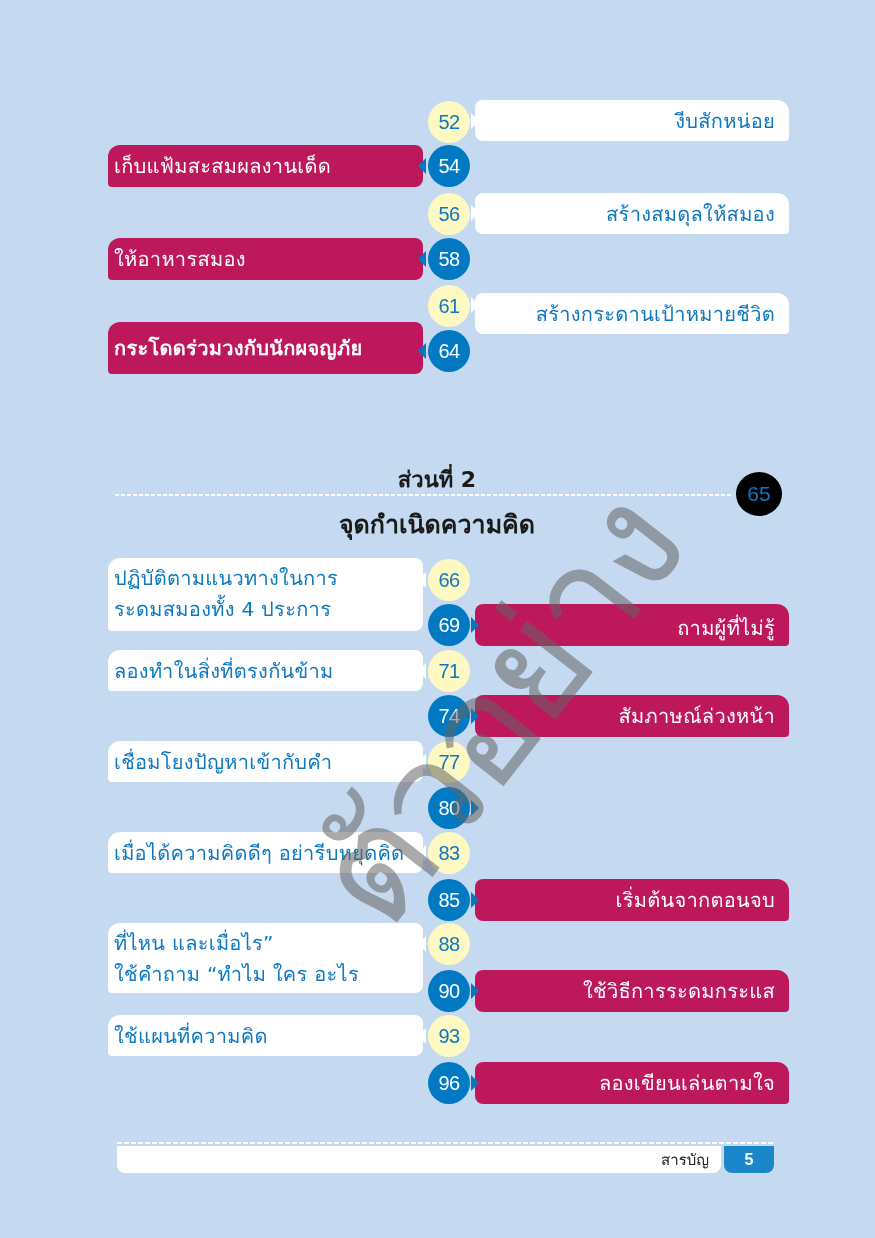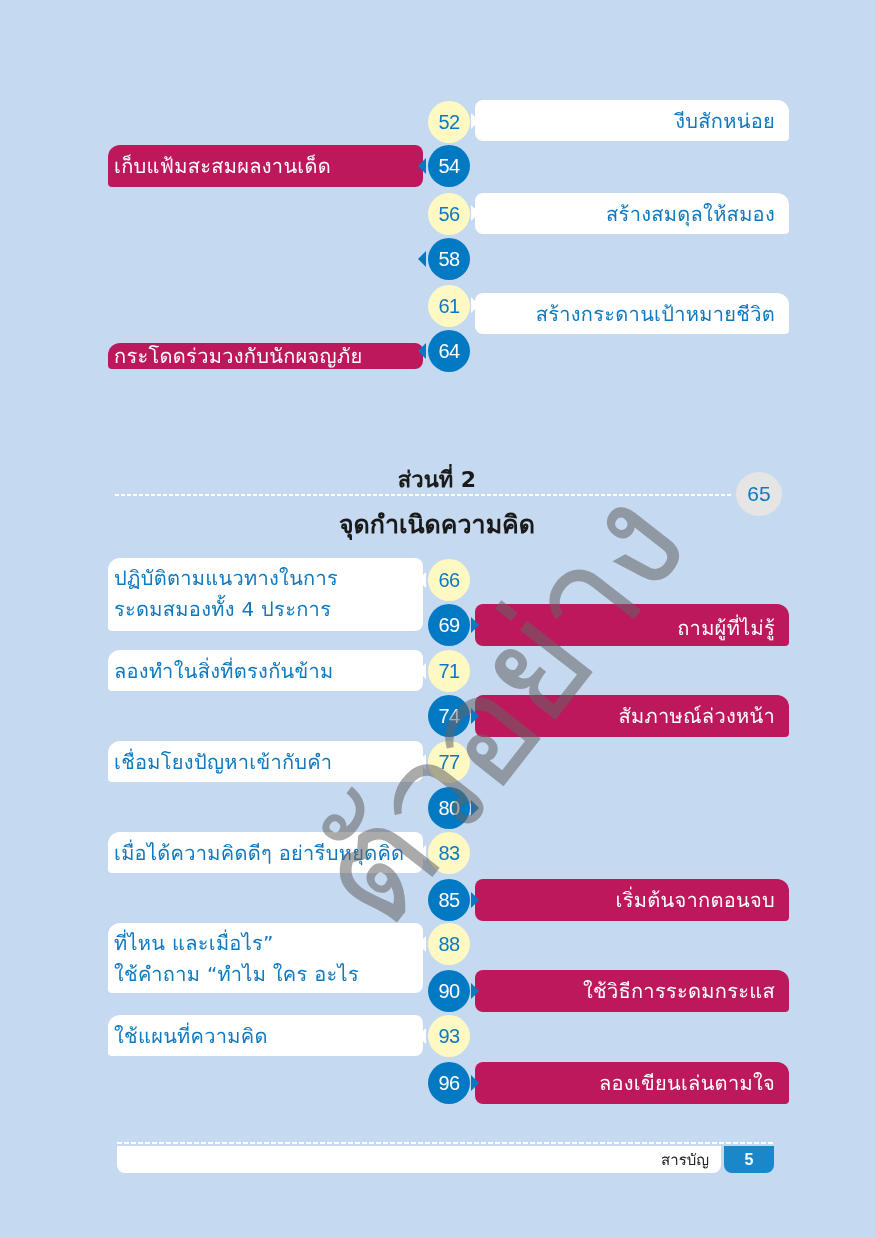--- a/index.html
+++ b/index.html
@@ -88,21 +88,21 @@
     left: 115px; top: 494px;
     width: 618px; height: 2px;
     background-image: linear-gradient(to right, #ffffff 0 4px, transparent 4px 6px);
     background-size: 6px 2px;
   }
   .section-badge {
     position: absolute;
     left: 736px; top: 472px;
     width: 46px; height: 44px;
     border-radius: 50%;
-    background: #e5e5e5;
+    background: #000000;
     color: #0e79c0;
     display: flex; align-items: center; justify-content: center;
     font-family: "Liberation Sans", sans-serif;
     font-size: 21px;
   }
 
   
   .watermark {
     position: absolute;
     left: 250px; top: 590px;
@@ -166,30 +166,33 @@
   </div>
   <div class="badge blue" style="top:145px;">54</div>
   <div class="arrow pt-left blue" style="top:158px;left:418px;"></div>
 
   <div class="card right white" style="top:193px;height:41px;">
     <span>สร้างสมดุลให้สมอง</span>
   </div>
   <div class="badge white" style="top:193px;">56</div>
   <div class="arrow pt-right white" style="top:205px;"></div>
 
+  <div class="card left blue" style="top:238px;height:42px;">
+    <span>ให้อาหารสมอง</span>
+  </div>
   <div class="badge blue" style="top:238px;">58</div>
   <div class="arrow pt-left blue" style="top:251px;left:418px;"></div>
 
   <div class="card right white" style="top:293px;height:41px;">
     <span>สร้างกระดานเป้าหมายชีวิต</span>
   </div>
   <div class="badge white" style="top:285px;">61</div>
   <div class="arrow pt-right white" style="top:297px;"></div>
 
-  <div class="card left blue" style="top:343px;height:26px;">
+  <div class="card left blue" style="top:322px;height:52px;font-weight:bold;">
     <span>กระโดดร่วมวงกับนักผจญภัย</span>
   </div>
   <div class="badge blue" style="top:330px;">64</div>
   <div class="arrow pt-left blue" style="top:343px;left:418px;"></div>
 
   <div class="section-title" style="top:462px;font-size:22px;left:-13px;">ส่วนที่ 2</div>
   <div class="section-line"></div>
   <div class="section-badge">65</div>
   <div class="section-title" style="top:504px;font-size:25px;left:-13px;">จุดกำเนิดความคิด</div>
 

